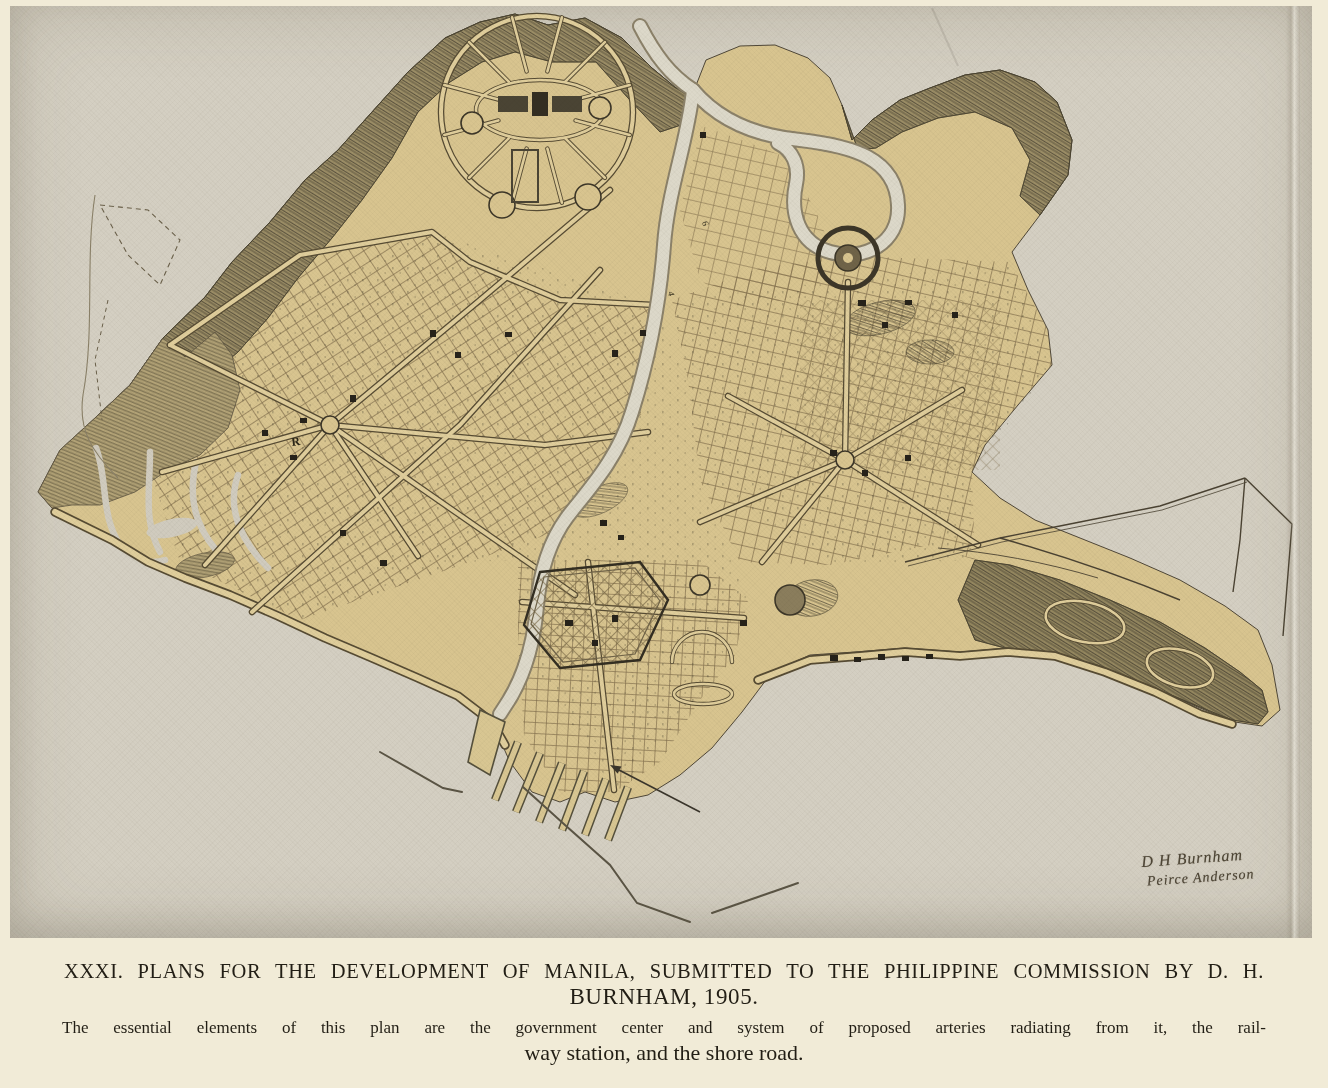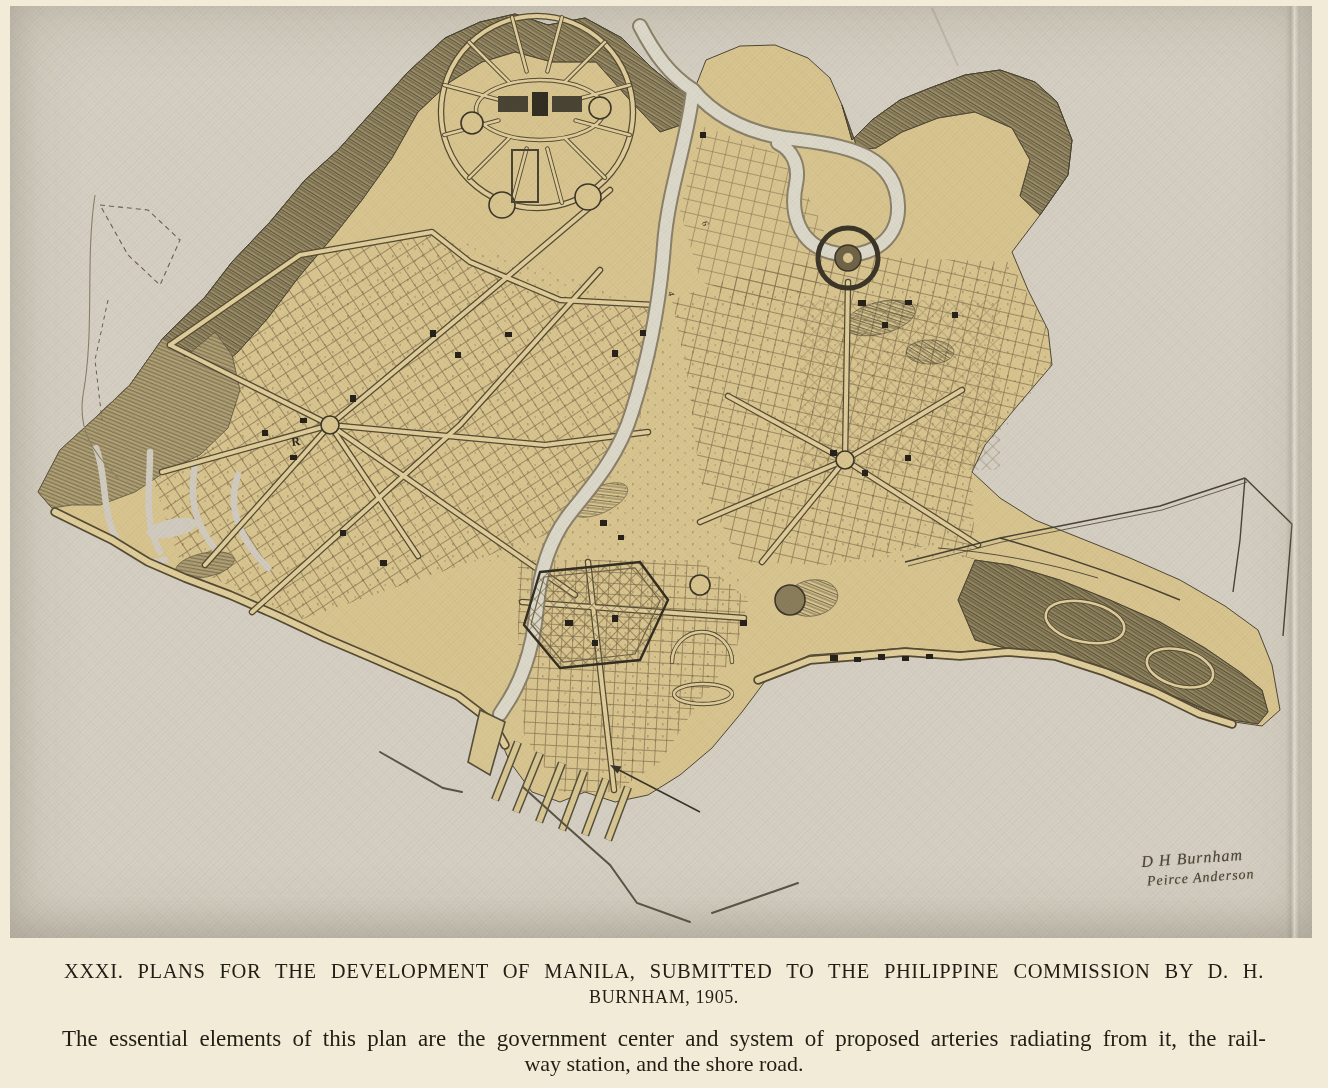--- a/index.html
+++ b/index.html
@@ -34,23 +34,23 @@
   }
   .signature .s1{font-size:16px;}
   .signature .s2{font-size:14px;margin-left:4px;}
   
   .caption{position:absolute;left:0;top:958px;width:100%;color:#221e15;}
   .cap-title{
     width:1200px;margin:0 auto;font-size:20.5px;line-height:26px;
     letter-spacing:.6px;word-spacing:4px;
     text-align:justify;text-align-last:justify;
   }
-  .cap-title2{width:1200px;margin:0 auto;font-size:18px;line-height:26px;letter-spacing:.6px;text-align:center;}
+  .cap-title2{width:1200px;margin:0 auto;font-size:23px;line-height:26px;letter-spacing:.6px;text-align:center;}
   .cap-body{
-    width:1204px;margin:16px auto 0;font-size:23px;line-height:25px;
+    width:1204px;margin:5px auto 0;font-size:17px;line-height:25px;
     text-align:justify;text-align-last:justify;word-spacing:2px;
   }
   .cap-body2{width:1204px;margin:0 auto;font-size:22px;line-height:25px;text-align:center;}
   .maplabel{font-family:"Liberation Serif",serif;fill:#2c2718;}
 </style>
 </head>
 <body>
 
 <div class="plate">
   <svg viewBox="10 6 1302 932" width="1302" height="932" xmlns="http://www.w3.org/2000/svg">

